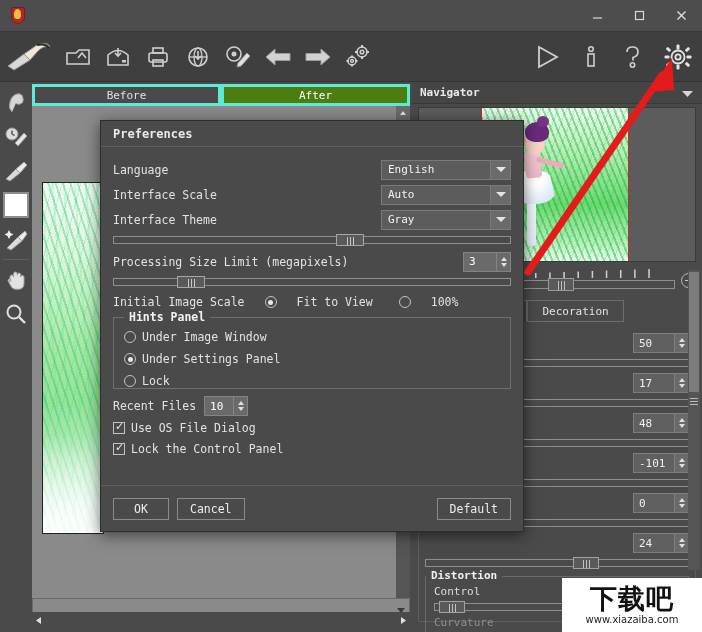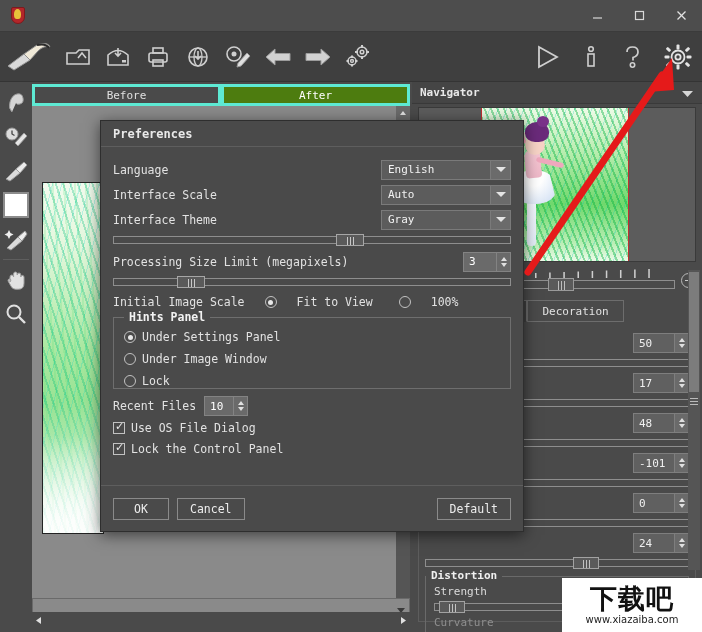--- a/index.html
+++ b/index.html
@@ -708,21 +708,21 @@
             </div>
         </div>
       </div>
       <div class="slrow">
         <div class="sl-track"></div>
           <div class="sl-thumb" style="left:56%"></div>
       </div>
 
       <div class="group-box">
         <div class="group-title">Distortion</div>
-        <div class="glabel">Strength</div>
+        <div class="glabel">Control</div>
         <div class="slrow">
           <div class="sl-track"></div>
             <div class="sl-thumb" style="left:2%"></div>
         </div>
         <div class="glabel dim">Curvature</div>
         <div class="slrow">
           
         </div>
       </div>
     </div>
@@ -791,26 +791,26 @@
         <div class="dlabel">Initial Image Scale</div>
         <div class="radio on"></div>
         <div class="rlabel">Fit to View</div>
         <div class="radio" style="margin-left:6px;"></div>
         <div class="rlabel">100%</div>
       </div>
 
       <div class="hints-group">
         <div class="hints-title">Hints Panel</div>
         <div class="radio-line">
+          <div class="radio"></div>
+          <div class="rlabel">Under Image Window</div>
+        </div>
+        <div class="radio-line">
           <div class="radio on"></div>
           <div class="rlabel">Under Settings Panel</div>
-        </div>
-        <div class="radio-line">
-          <div class="radio"></div>
-          <div class="rlabel">Under Image Window</div>
         </div>
         <div class="radio-line">
           <div class="radio"></div>
           <div class="rlabel">Lock</div>
         </div>
       </div>
 
       <div class="radio-line" style="gap:8px; margin-top:6px;">
         <div class="dlabel">Recent Files</div>
         <div class="dspin" style="width:44px;">

